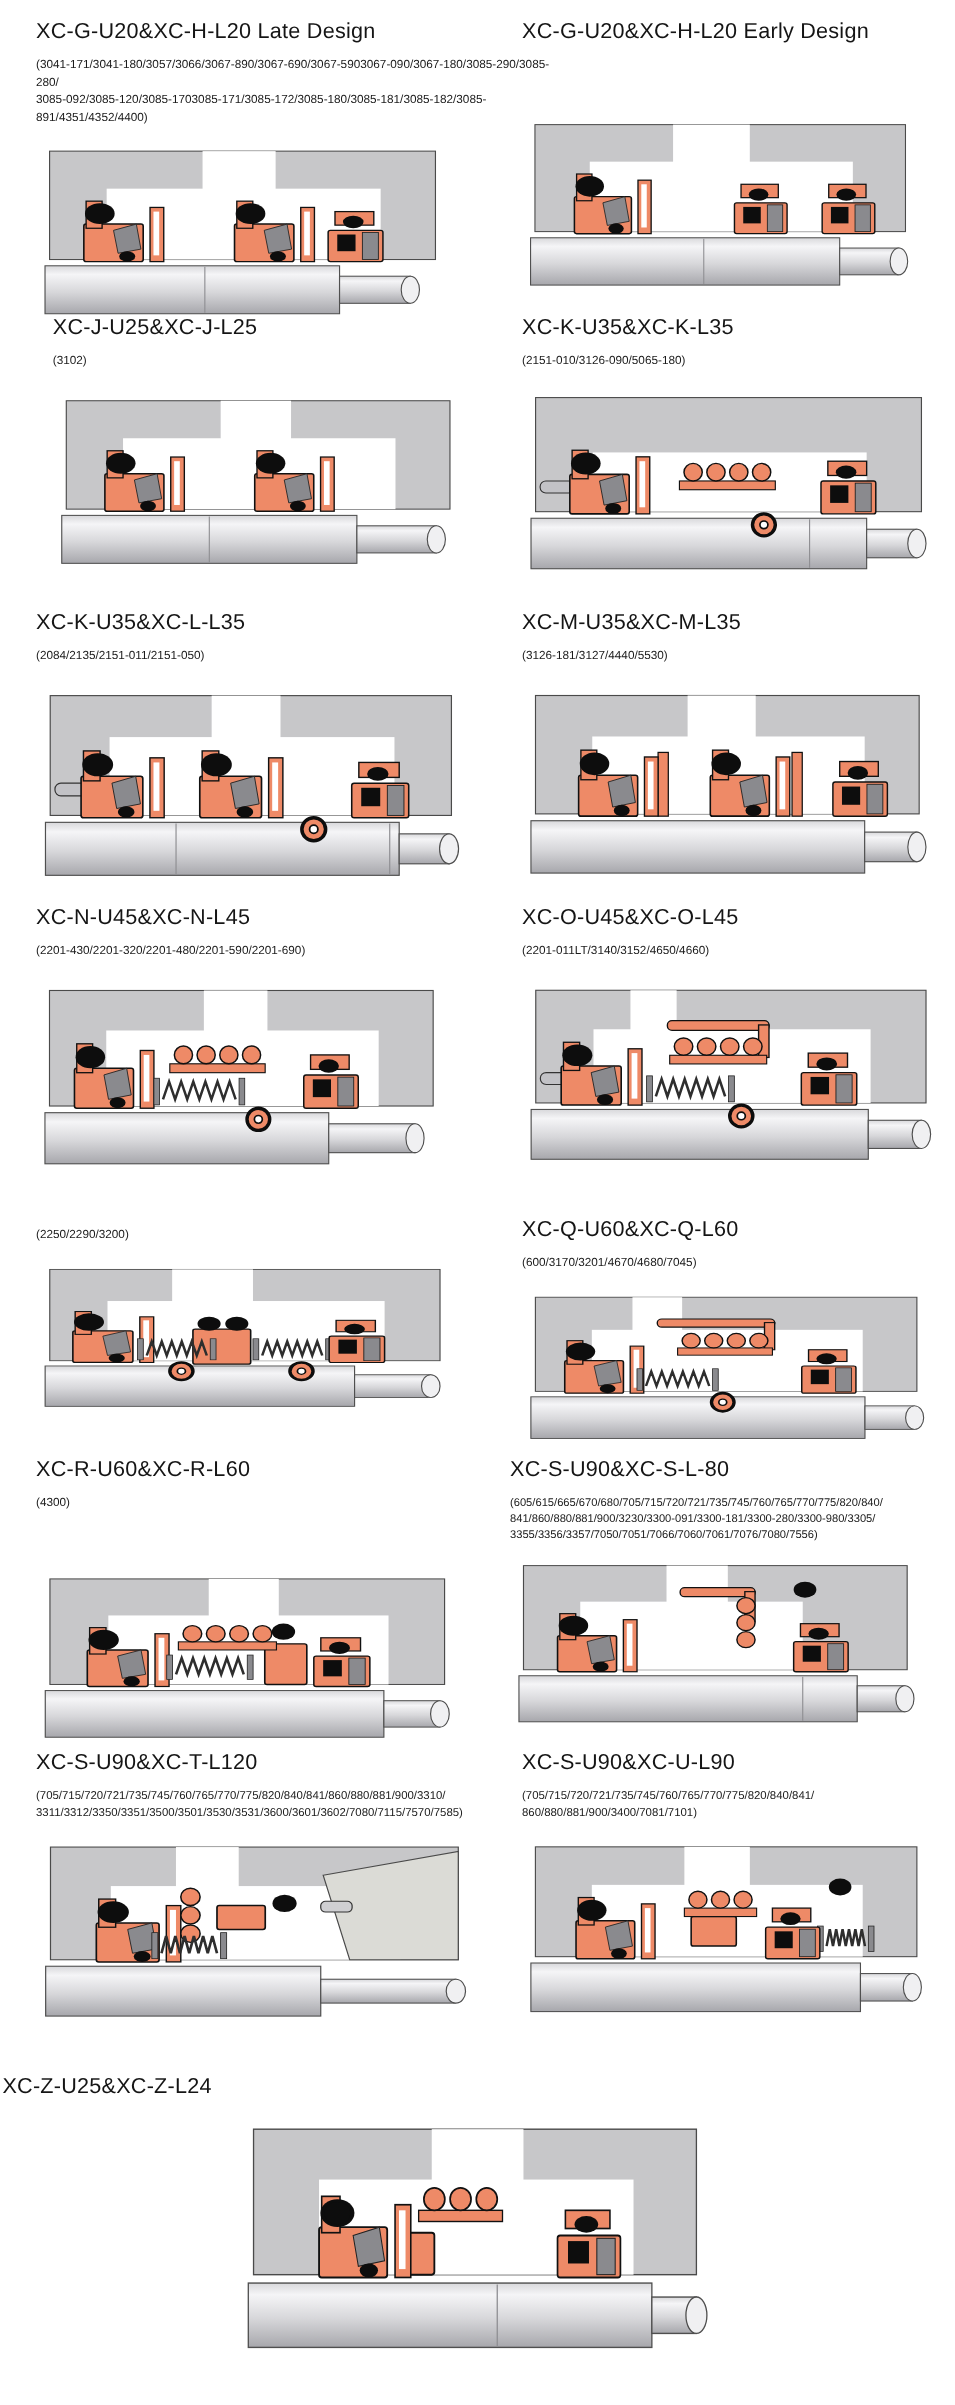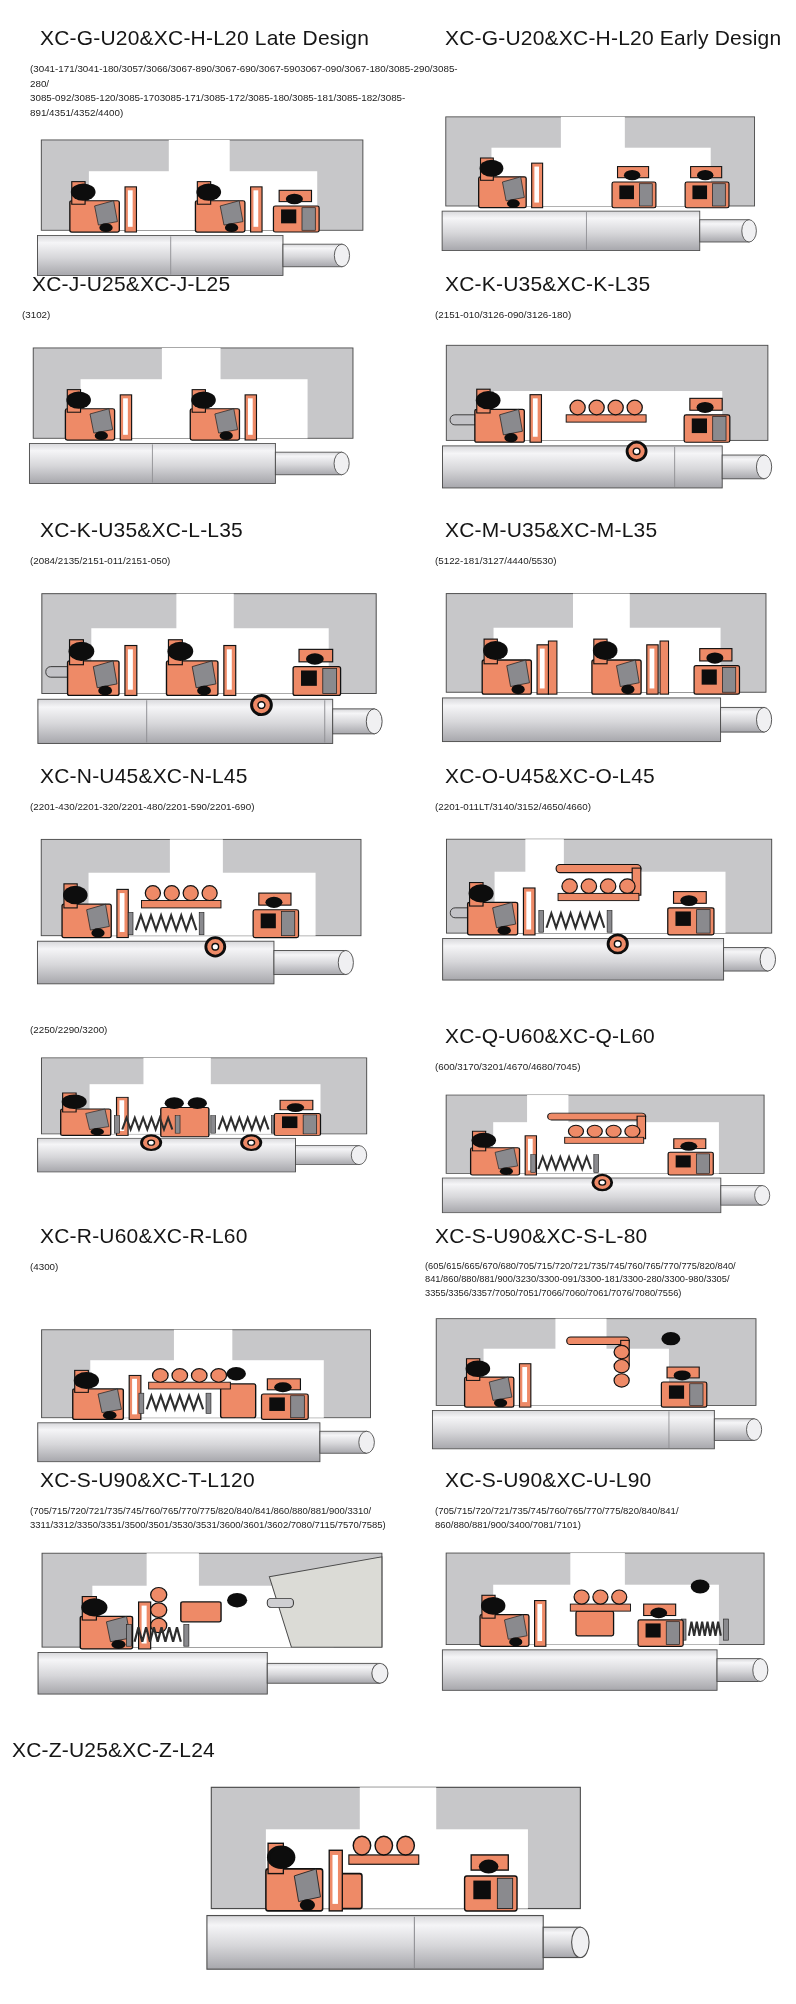--- a/index.html
+++ b/index.html
@@ -1,26 +1,26 @@
 <!DOCTYPE html>
 <html><head>
 <meta charset="utf-8">
 <style>
   html,body{margin:0;padding:0;background:#fff;}
   #page{position:relative;width:796px;height:2004px;background:#ffffff;
         font-family:"Liberation Sans",sans-serif;overflow:hidden;}
   .cell{position:absolute;}
-  .title{margin:12px;font-size:21px;font-weight:400;color:#151515;letter-spacing:.2px;white-space:nowrap;}
+  .title{margin:2px;font-size:18px;font-weight:400;color:#151515;letter-spacing:.2px;white-space:nowrap;}
   .parts{margin:11px 0 0 2px;font-size:9.8px;line-height:1.5;color:#1b1b1b;white-space:pre-line;}
   .diagram{margin-top:14px;}
   .diagram svg{display:block;width:100%;height:100%;}
 
   #s0{left:28px;top:14px;width:460px}   #s0 .parts{width:446px} #s0 .diagram{width:352px;height:152px;margin-top:12px}
   #s1{left:433px;top:14px;width:360px}  #s1 .diagram{width:338px;height:150px;margin-top:60px}
-  #s2{left:20px;top:260px;width:400px}  #s2 .diagram{width:350px;height:152px;margin-top:18px}
+  #s2{left:42px;top:260px;width:400px}  #s2 .diagram{width:350px;height:152px;margin-top:18px}
   #s3{left:433px;top:260px;width:363px} #s3 .diagram{width:352px;height:160px;margin-top:15px}
   #s4{left:28px;top:506px;width:400px}  #s4 .diagram{width:366px;height:168px;margin-top:17px}
   #s5{left:433px;top:506px;width:363px} #s5 .diagram{width:350px;height:166px;margin-top:17px}
   #s6{left:28px;top:752px;width:400px}  #s6 .diagram{width:350px;height:162px;margin-top:17px}
   #s7{left:433px;top:752px;width:363px} #s7 .diagram{width:356px;height:158px;margin-top:17px}
   #s8{left:28px;top:1012px;width:400px}  #s8 .diagram{width:356px;height:128px;margin-top:14px}
   #s9{left:433px;top:1012px;width:363px} #s9 .diagram{width:348px;height:132px;margin-top:14px}
   #s10{left:28px;top:1212px;width:400px}  #s10 .diagram{width:360px;height:148px;margin-top:48px}
   #s11{left:423px;top:1212px;width:363px} #s11 .parts{font-size:9.3px;line-height:1.45} #s11 .diagram{width:350px;height:146px;margin-top:12px}
   #s12{left:28px;top:1456px;width:410px}  #s12 .parts{font-size:9.5px} #s12 .diagram{width:372px;height:158px;margin-top:13px}
@@ -152,21 +152,21 @@
           <polygon points="206,84 226,78 230,102 210,106" fill="#8a8a8e" stroke="#222" stroke-width="0.8"></polygon>
           <ellipse cx="218" cy="109" rx="7" ry="5" fill="#0d0d0d"></ellipse>
           <rect x="238" y="62" width="12" height="52" fill="#ee8a67" stroke="#111" stroke-width="1.2"></rect>
           <rect x="241" y="66" width="5" height="42" fill="#fff"></rect>
         </svg>
       </div>
   </section>
 
   <section class="cell" id="s3">
     <h2 class="title">XC-K-U35&amp;XC-K-L35</h2>
-    <p class="parts">(2151-010/3126-090/3126-180)</p>
+    <p class="parts">(2151-010/3126-090/5065-180)</p>
     <div class="diagram">
         <svg viewBox="0 0 370 175" preserveAspectRatio="none">
           <defs>
             <linearGradient id="shg3" x1="0" y1="0" x2="0" y2="1">
               <stop offset="0%" stop-color="#d8d8db"></stop>
               <stop offset="18%" stop-color="#f5f5f7"></stop>
               <stop offset="55%" stop-color="#d7d7da"></stop>
               <stop offset="100%" stop-color="#a7a7ac"></stop>
             </linearGradient>
           </defs>
@@ -244,21 +244,21 @@
           <rect x="298" y="86" width="14" height="26" fill="#8a8a8e" stroke="#222" stroke-width="0.8"></rect>
           <ellipse cx="290" cy="76" rx="9" ry="6" fill="#0d0d0d"></ellipse>
           <circle cx="236" cy="124" r="10" fill="#ee8a67" stroke="#0d0d0d" stroke-width="3"></circle>
           <circle cx="236" cy="124" r="3.5" fill="#fff" stroke="#0d0d0d" stroke-width="1.5"></circle>
         </svg>
       </div>
   </section>
 
   <section class="cell" id="s5">
     <h2 class="title">XC-M-U35&amp;XC-M-L35</h2>
-    <p class="parts">(5122-181/3127/4440/5530)</p>
+    <p class="parts">(3126-181/3127/4440/5530)</p>
     <div class="diagram">
         <svg viewBox="0 0 370 175" preserveAspectRatio="none">
           <defs>
             <linearGradient id="shg5" x1="0" y1="0" x2="0" y2="1">
               <stop offset="0%" stop-color="#d8d8db"></stop>
               <stop offset="18%" stop-color="#f5f5f7"></stop>
               <stop offset="55%" stop-color="#d7d7da"></stop>
               <stop offset="100%" stop-color="#a7a7ac"></stop>
             </linearGradient>
           </defs>

